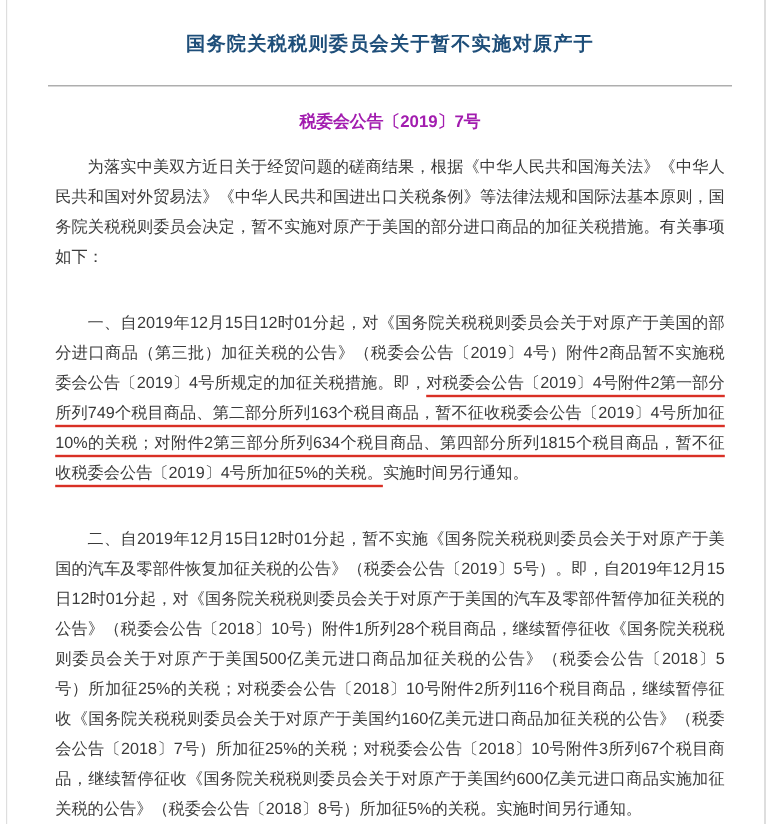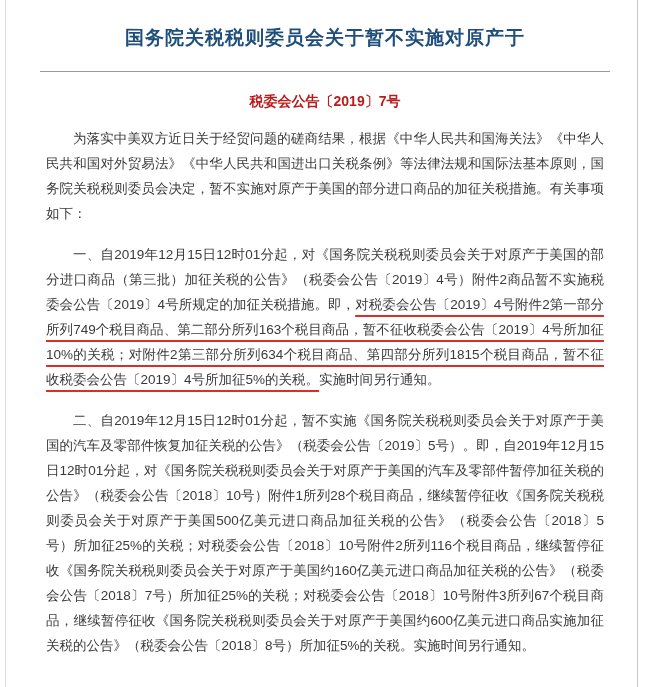--- a/index.html
+++ b/index.html
@@ -27,51 +27,51 @@
   .page::after {
     content: "";
     position: absolute;
     right: 12px; top: 0; bottom: 0;
     width: 1px;
     background: #c9c9c9;
   }
   .doc-title {
     margin: 20px 60px 0;
     text-align: center;
-    font-size: 19px;
+    font-size: 16px;
     font-weight: 700;
     line-height: 36px;
     color: #1e4e79;
     letter-spacing: 1px;
   }
   .divider {
     border: none;
     border-top: 1px solid #9b9b9b;
     margin: 15px 40px 0;
   }
   .doc-number {
     margin-top: 21px;
     text-align: center;
     font-size: 14px;
     font-weight: 700;
-    color: #b91c1c;
+    color: #a21caf;
   }
   .doc-body {
     margin: 15px 46px 0;
     font-size: 13.5px;
     line-height: 25px;
     color: #3a3a3a;
     text-align: justify;
   }
   .para {
     margin: 0;
     text-indent: 2em;
   }
   .para + .para {
-    margin-top: 16px;
+    margin-top: 30px;
   }
   .red-underline {
     text-decoration: underline;
     text-decoration-color: #d93025;
     text-decoration-thickness: 2px;
     text-underline-offset: 6px;
   }
 </style>
 </head>
 <body>

